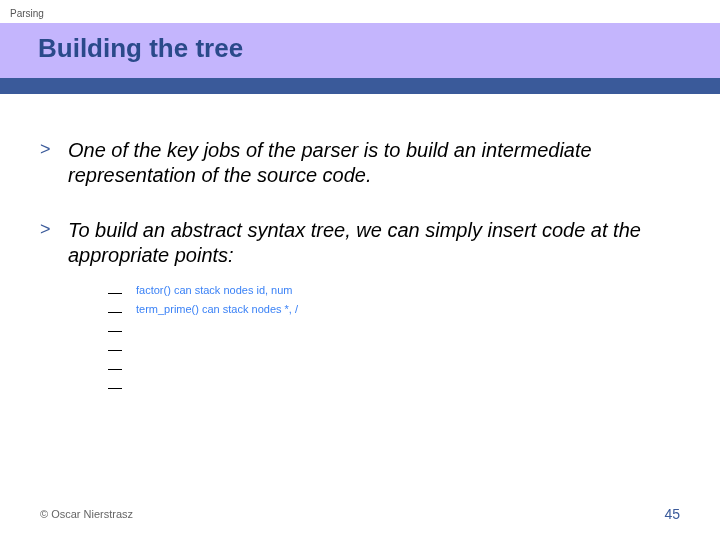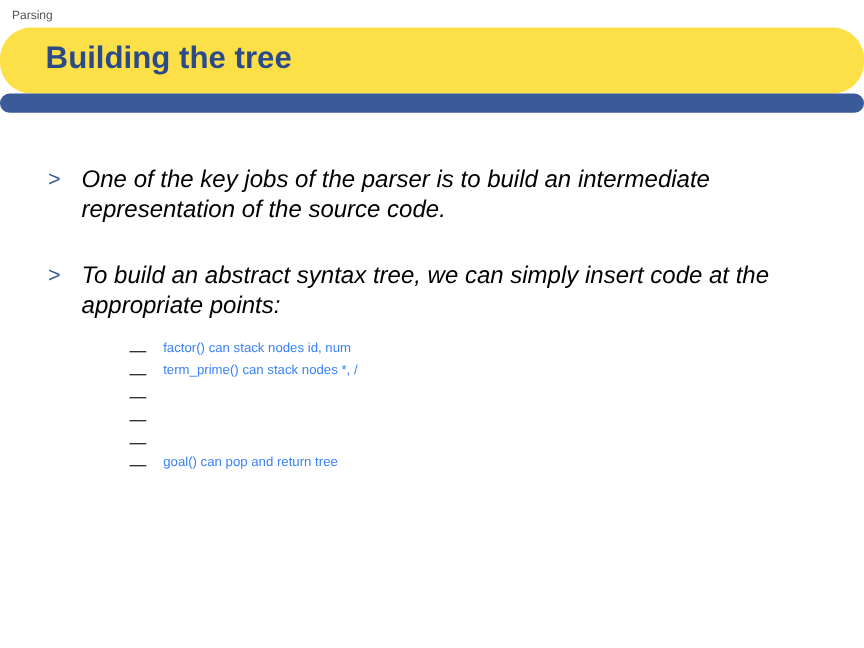--- a/index.html
+++ b/index.html
@@ -1,19 +1,19 @@
 <!DOCTYPE html>
 <html><head>
 <meta charset="utf-8">
 <style>
-  * { margin: 0; padding: 0; box-sizing: border-box; border-radius: 26px; }
+  * { margin: 0; padding: 0; box-sizing: border-box; }
   html, body { width: 720px; height: 540px; font-family: Arial, Helvetica, sans-serif; background: #fff; }
   .slide { width: 720px; height: 540px; position: relative; background: #fff; }
   .topic { font-size: 10px; color: #555; padding: 8px 10px 4px 10px; }
-  .title-band { background: #fde047; padding: 10px 0 14px 38px; }
+  .title-band { background: #c4b5fd; padding: 10px 0 14px 38px; }
   .title { font-size: 26px; font-weight: bold; color: #2a4a8a; }
   .band { background: #3a5a9a; height: 16px; width: 100%; }
   .content { padding: 44px 42px 0 40px; }
   .bullet-row { display: flex; margin-bottom: 30px; }
   .angle { color: #3a5a9a; font-size: 18px; width: 28px; flex-shrink: 0; line-height: 1.25; }
   .bullet-text { font-size: 20px; font-style: italic; color: #000; line-height: 1.25; flex: 1; }
   .subs { padding-left: 68px; margin-top: -14px; }
   .sub-row { display: flex; margin-bottom: 3px; }
   .dash { width: 28px; flex-shrink: 0; font-size: 14px; color: #000; }
   .sub-text { font-size: 11px; color: #3b82f6; }
@@ -56,19 +56,22 @@
         <div class="dash">—</div>
       </div>
       <div class="sub-row">
         <div class="dash">—</div>
       </div>
       <div class="sub-row">
         <div class="dash">—</div>
       </div>
       <div class="sub-row">
         <div class="dash">—</div>
-        <div class="sub-text">goal() can pop and return tree</div>
       </div>
     </div>
 
   </div>
 
+  <div class="footer">
+    <div class="copyright">© Oscar Nierstrasz</div>
+    <div class="pagenum">45</div>
+  </div>
 </div>
 
 </body></html>

